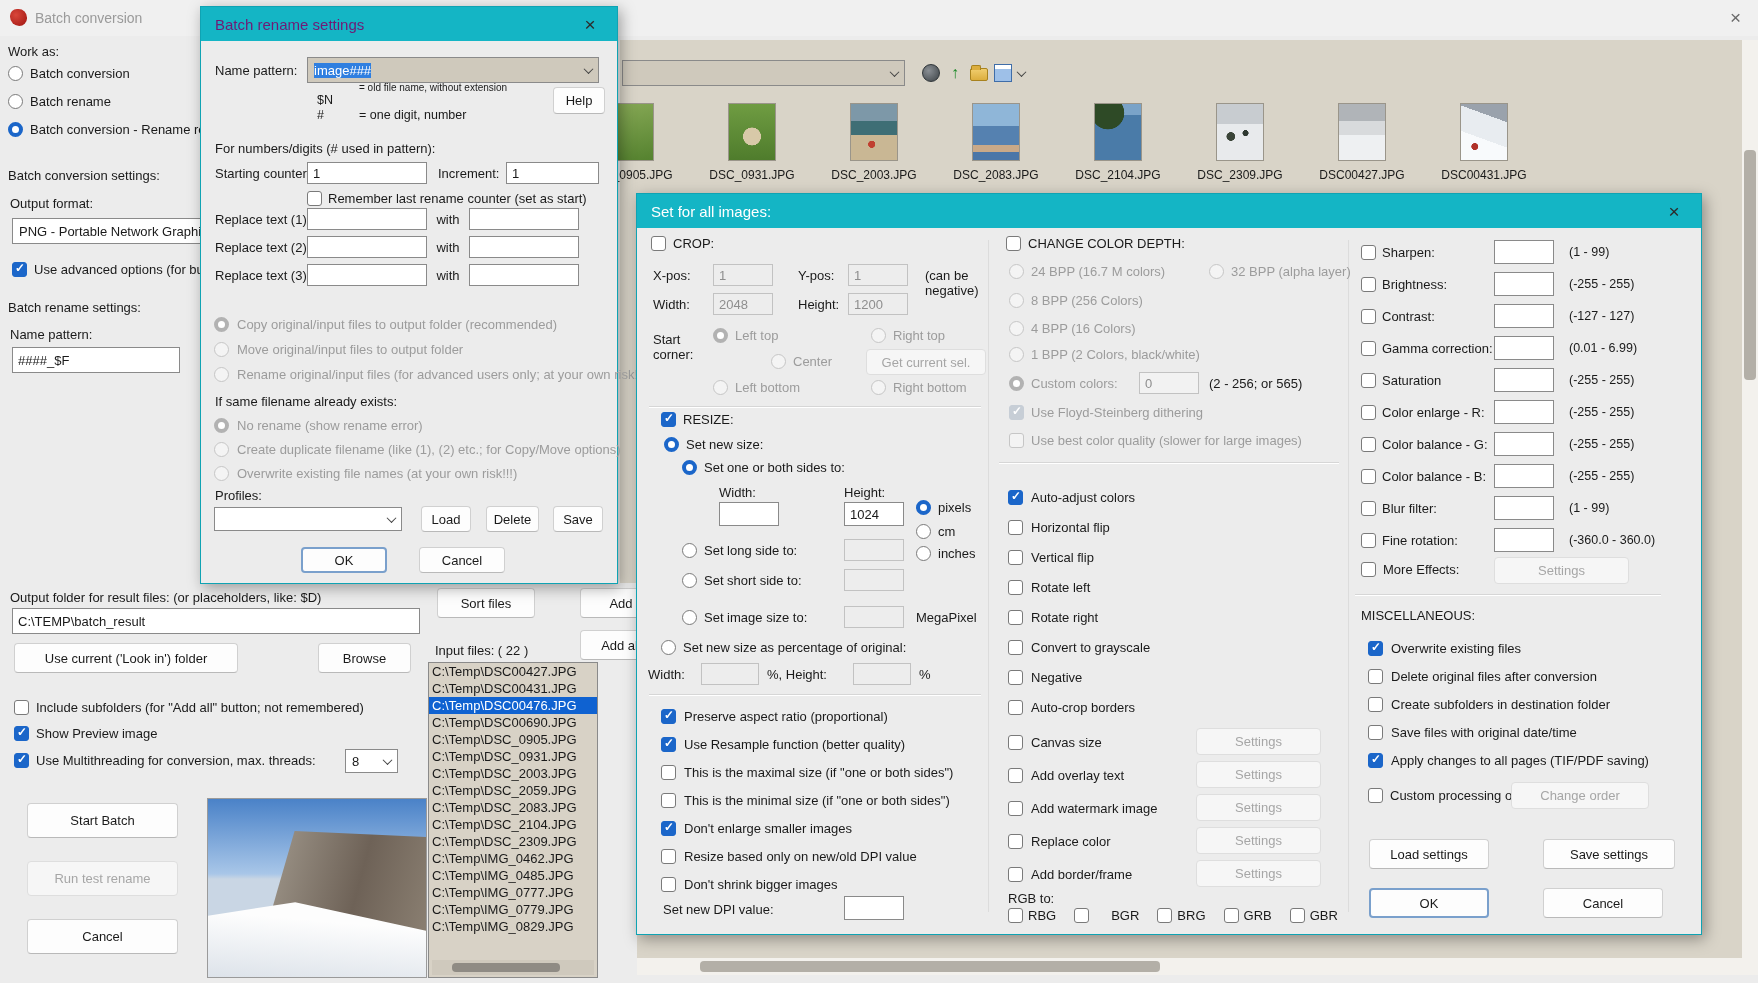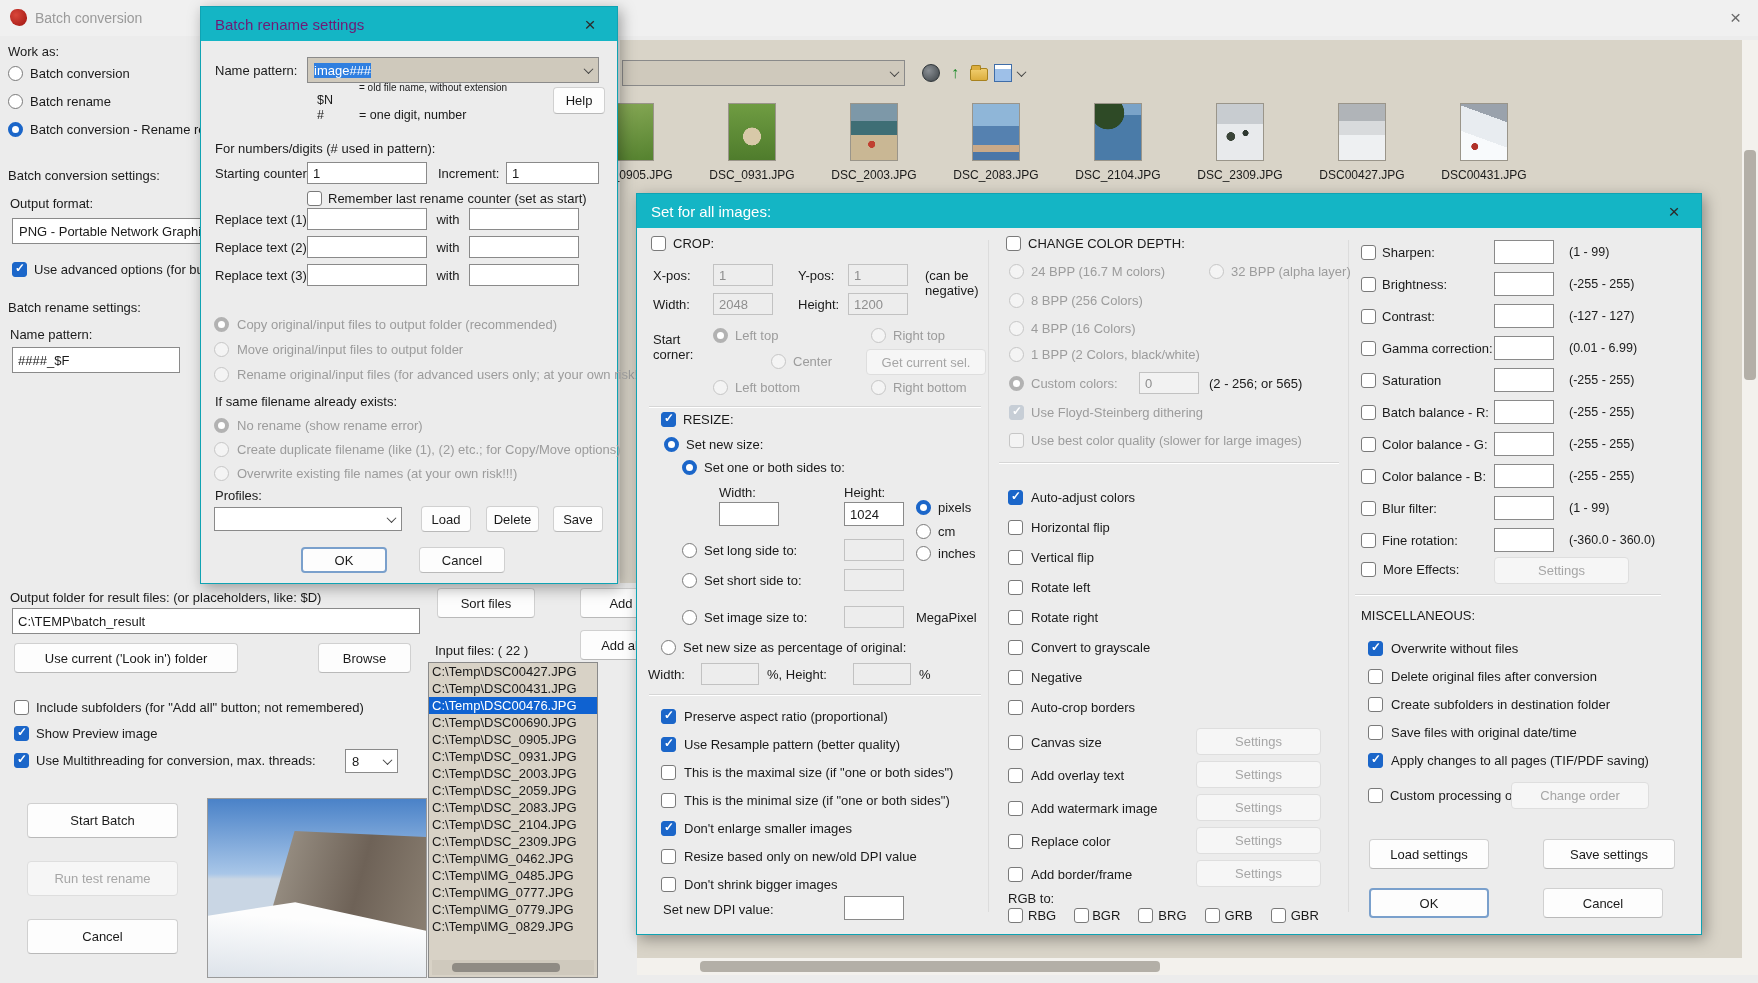--- a/index.html
+++ b/index.html
@@ -448,21 +448,21 @@
   <div class="sep-h" style="left:12px;top:500px;width:332px;"></div>
   <div class="abs" style="left:24px;top:508px;">
 
       <div class="rchk-row">
         <span class="cb checked"></span>
         <span class="lbl">Preserve aspect ratio (proportional)</span>
       </div>
 
       <div class="rchk-row">
         <span class="cb checked"></span>
-        <span class="lbl">Use Resample pattern (better quality)</span>
+        <span class="lbl">Use Resample function (better quality)</span>
       </div>
 
       <div class="rchk-row">
         <span class="cb"></span>
         <span class="lbl">This is the maximal size (if "one or both sides")</span>
       </div>
 
       <div class="rchk-row">
         <span class="cb"></span>
         <span class="lbl">This is the minimal size (if "one or both sides")</span>
@@ -601,21 +601,21 @@
       </div>
     </div>
   <div class="abs lbl" style="left:371px;top:697px;">RGB to:</div>
   <div class="abs" style="left:371px;top:714px;display:flex;gap:18px;">
 
       <div class="row" style="gap:5px;">
         <span class="cb"></span>
         <span class="lbl">RBG</span>
       </div>
 
-      <div class="row" style="gap:3px;">
+      <div class="row" style="gap:22px;">
         <span class="cb"></span>
         <span class="lbl">BGR</span>
       </div>
 
       <div class="row" style="gap:5px;">
         <span class="cb"></span>
         <span class="lbl">BRG</span>
       </div>
 
       <div class="row" style="gap:5px;">
@@ -661,21 +661,21 @@
 
       <div class="adj-row">
         <span class="cb"></span>
         <span class="lbl">Saturation</span>
         <input class="inp" readonly="" style="">
         <span class="lbl rng">(-255  -  255)</span>
       </div>
 
       <div class="adj-row">
         <span class="cb"></span>
-        <span class="lbl">Batch balance - R:</span>
+        <span class="lbl">Color enlarge - R:</span>
         <input class="inp" readonly="" style="">
         <span class="lbl rng">(-255  -  255)</span>
       </div>
 
       <div class="adj-row">
         <span class="cb"></span>
         <span class="lbl">Color balance - G:</span>
         <input class="inp" readonly="" style="">
         <span class="lbl rng">(-255  -  255)</span>
       </div>
@@ -705,21 +705,21 @@
     <span class="cb"></span>
       <span class="lbl">More Effects:</span>
   </div>
   <div class="abs btn dis" style="left:857px;top:363px;width:135px;height:27px;">Settings</div>
   <div class="sep-h" style="left:718px;top:400px;width:306px;"></div>
   <div class="abs lbl" style="left:724px;top:414px;">MISCELLANEOUS:</div>
   <div class="abs" style="left:731px;top:440px;">
 
       <div class="misc-row">
         <span class="cb checked"></span>
-        <span class="lbl">Overwrite without files</span>
+        <span class="lbl">Overwrite existing files</span>
       </div>
 
       <div class="misc-row">
         <span class="cb"></span>
         <span class="lbl">Delete original files after conversion</span>
       </div>
 
       <div class="misc-row">
         <span class="cb"></span>
         <span class="lbl">Create subfolders in destination folder</span>

